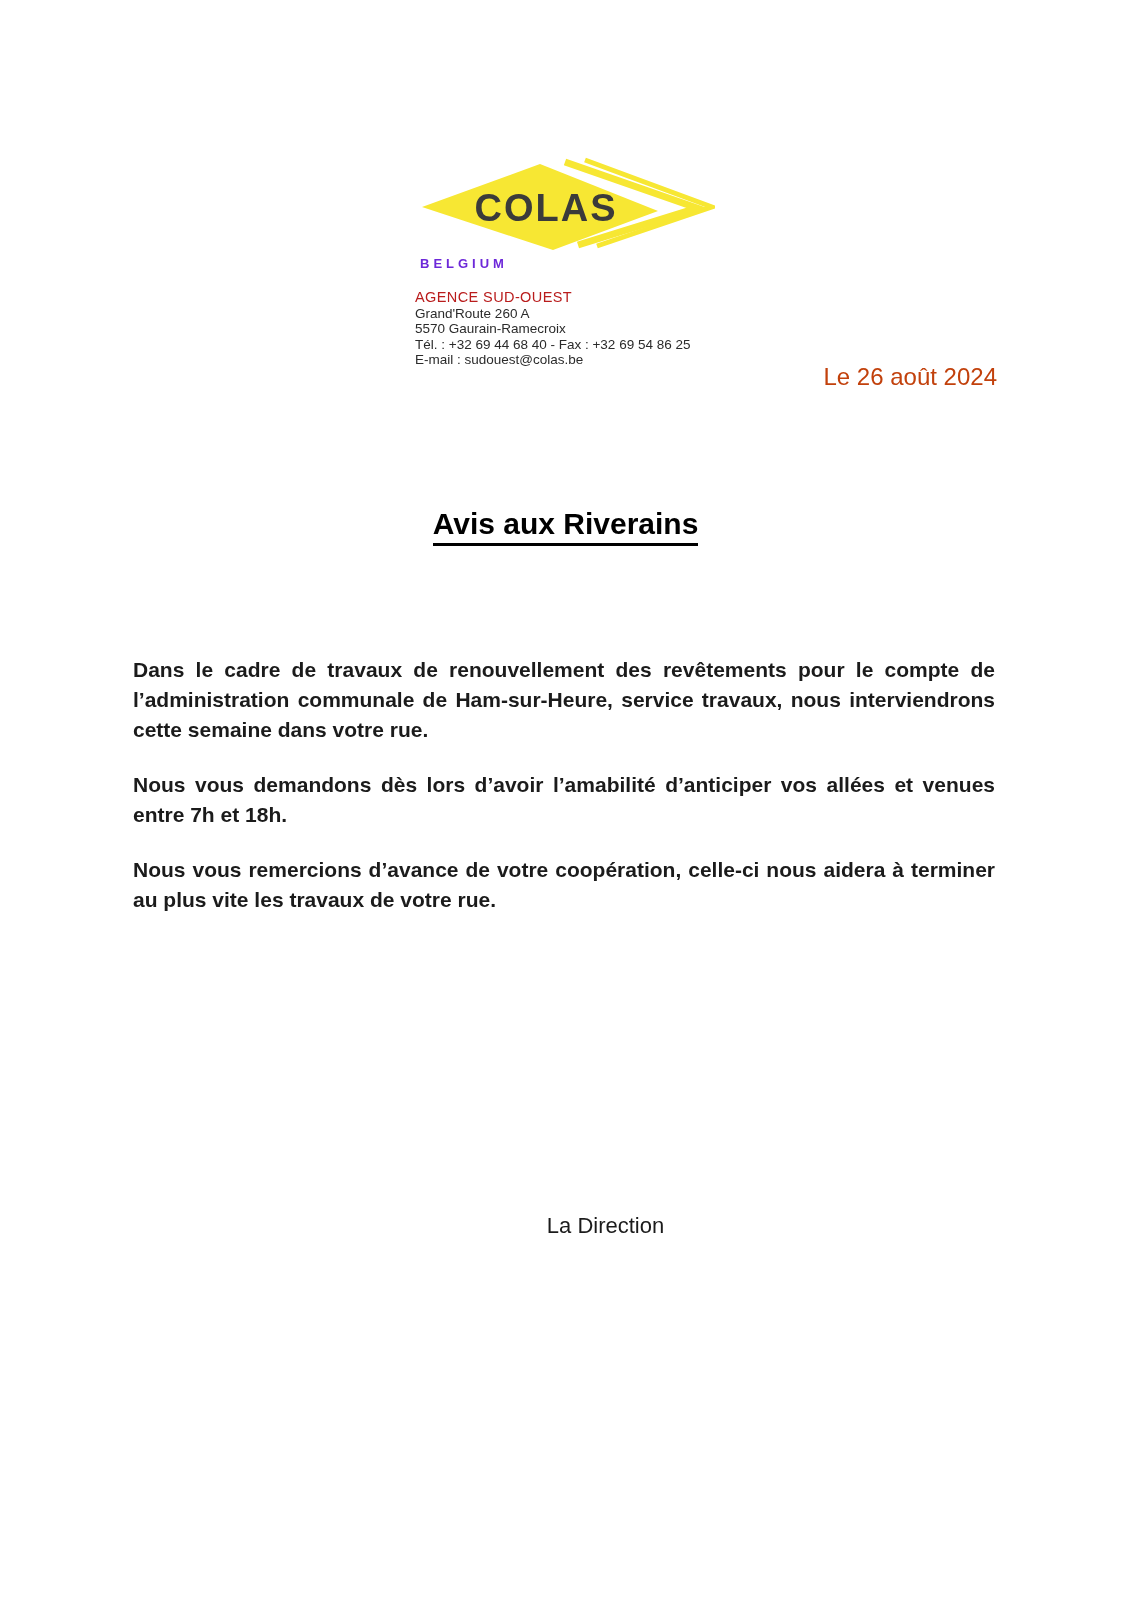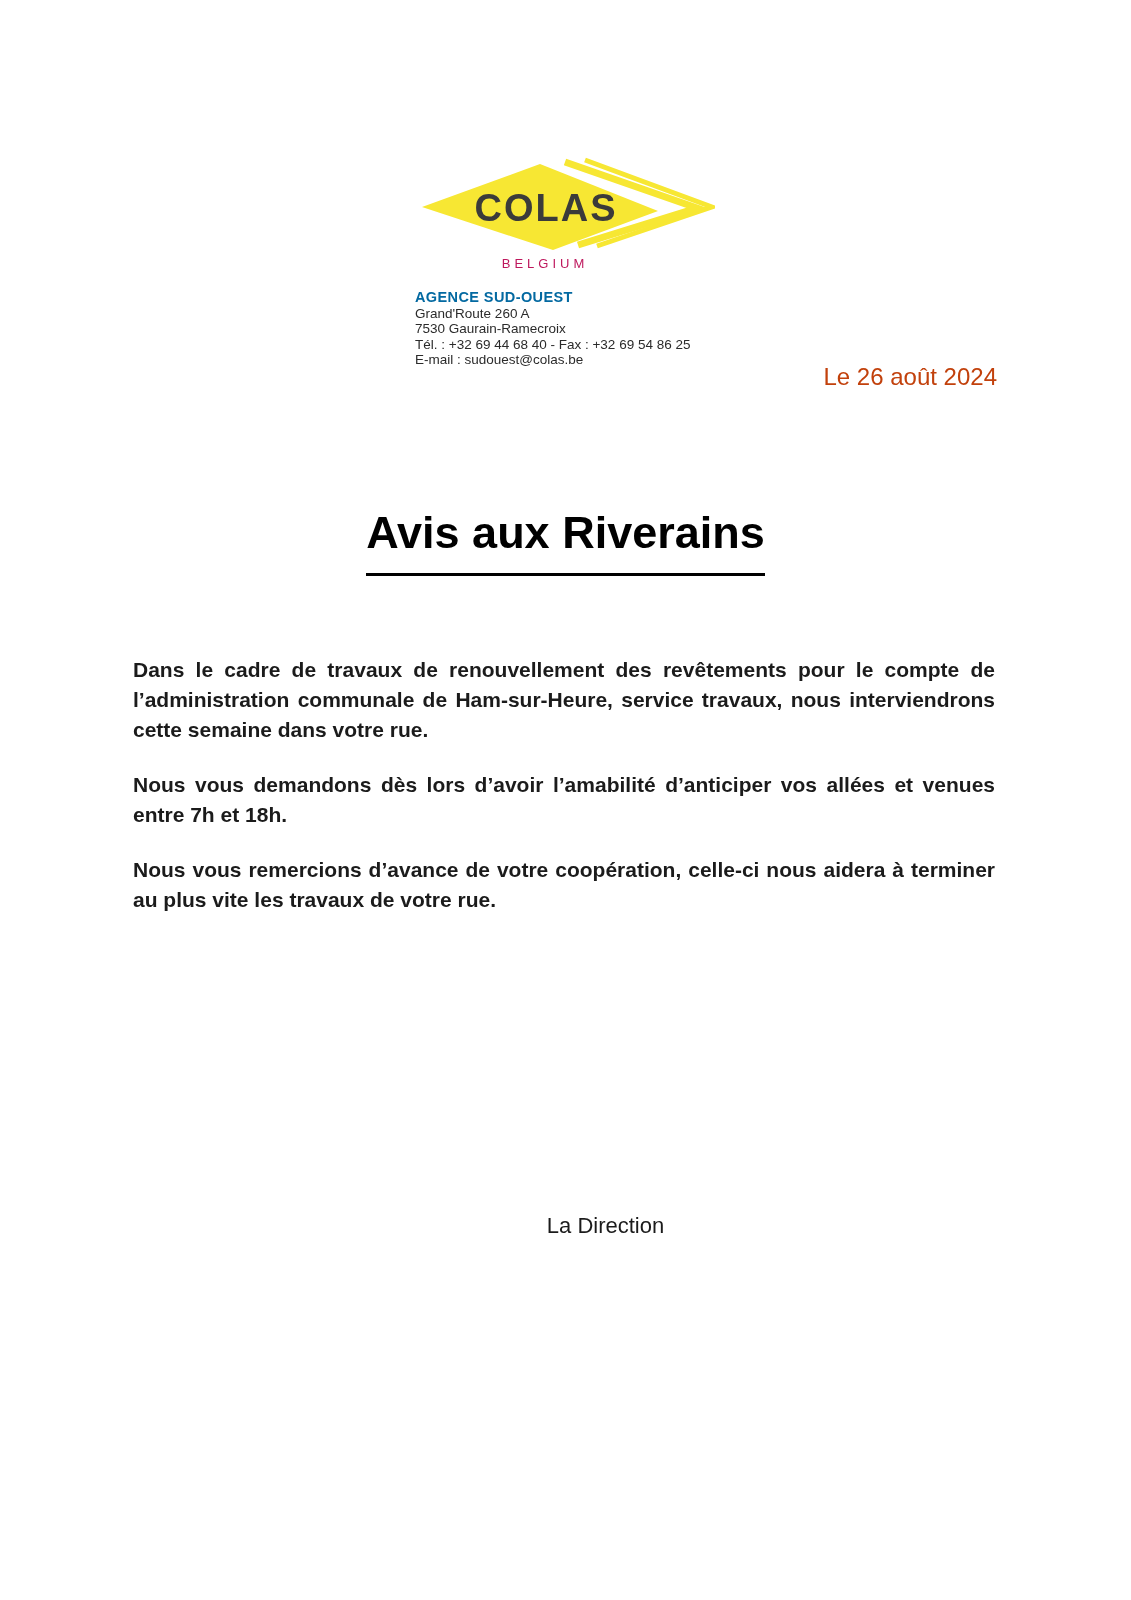--- a/index.html
+++ b/index.html
@@ -26,62 +26,62 @@
     font-family: "Liberation Sans", sans-serif;
     font-weight: bold;
     font-size: 38px;
     letter-spacing: 2px;
   }
   .belgium-label {
     position: absolute;
     left: 420px;
     top: 256px;
     width: 250px;
-    text-align: center;
+    text-align: left;
     font-size: 13px;
-    font-weight: normal;
+    font-weight: bold;
     letter-spacing: 4px;
-    color: #be185d;
+    color: #6d28d9;
   }
   .agency-block {
     position: absolute;
     left: 415px;
     top: 290px;
     font-size: 13.5px;
     line-height: 15.5px;
     color: #2b2b2b;
     white-space: nowrap;
   }
   .agency-name {
-    font-weight: bold;
+    font-weight: normal;
     font-size: 14.5px;
     letter-spacing: 0.4px;
-    color: #0369a1;
+    color: #b91c1c;
   }
   .letter-date {
     position: absolute;
     top: 363px;
     right: 134px;
     font-size: 24px;
     color: #c2410c;
   }
   .title-wrap {
     position: absolute;
     top: 507px;
     left: 0;
     width: 100%;
     text-align: center;
   }
   .letter-title {
     display: inline-block;
-    font-size: 45px;
+    font-size: 30px;
     font-weight: bold;
     color: #000000;
     border-bottom: 3px solid #000000;
-    padding-bottom: 14px;
+    padding-bottom: 2px;
   }
   .body-text {
     position: absolute;
     left: 133px;
     top: 655px;
     width: 862px;
     font-size: 21px;
     line-height: 30px;
     text-align: justify;
     color: #1b1b1b;
@@ -111,21 +111,21 @@
     <polyline points="152,14 284,60 165,97" fill="none" stroke-width="7" stroke="#F7E733"></polyline>
     <polygon points="9,59 127,16 245,63 140,102" fill="#F7E733"></polygon>
     <text class="logo-wordmark" x="133" y="73" text-anchor="middle" fill="#3B3B3A">COLAS</text>
   </svg>
 
   <div class="belgium-label">BELGIUM</div>
 
   <div class="agency-block">
     <div class="agency-name">AGENCE SUD-OUEST</div>
     <div>Grand'Route 260 A</div>
-    <div>7530 Gaurain-Ramecroix</div>
+    <div>5570 Gaurain-Ramecroix</div>
     <div>Tél. : +32 69 44 68 40 - Fax : +32 69 54 86 25</div>
     <div>E-mail : sudouest@colas.be</div>
   </div>
 
   <div class="letter-date">Le 26 août 2024</div>
 
   <div class="title-wrap">
     <span class="letter-title">Avis aux Riverains</span>
   </div>
 

